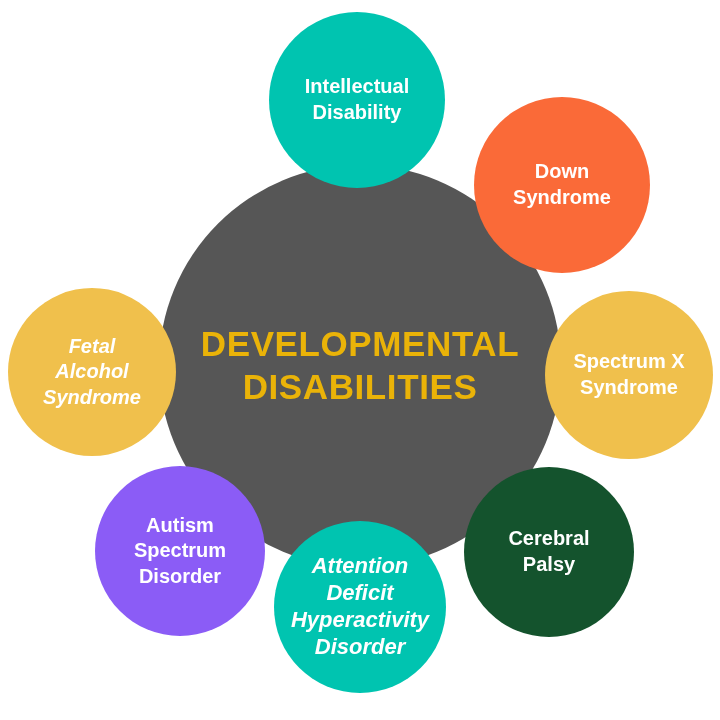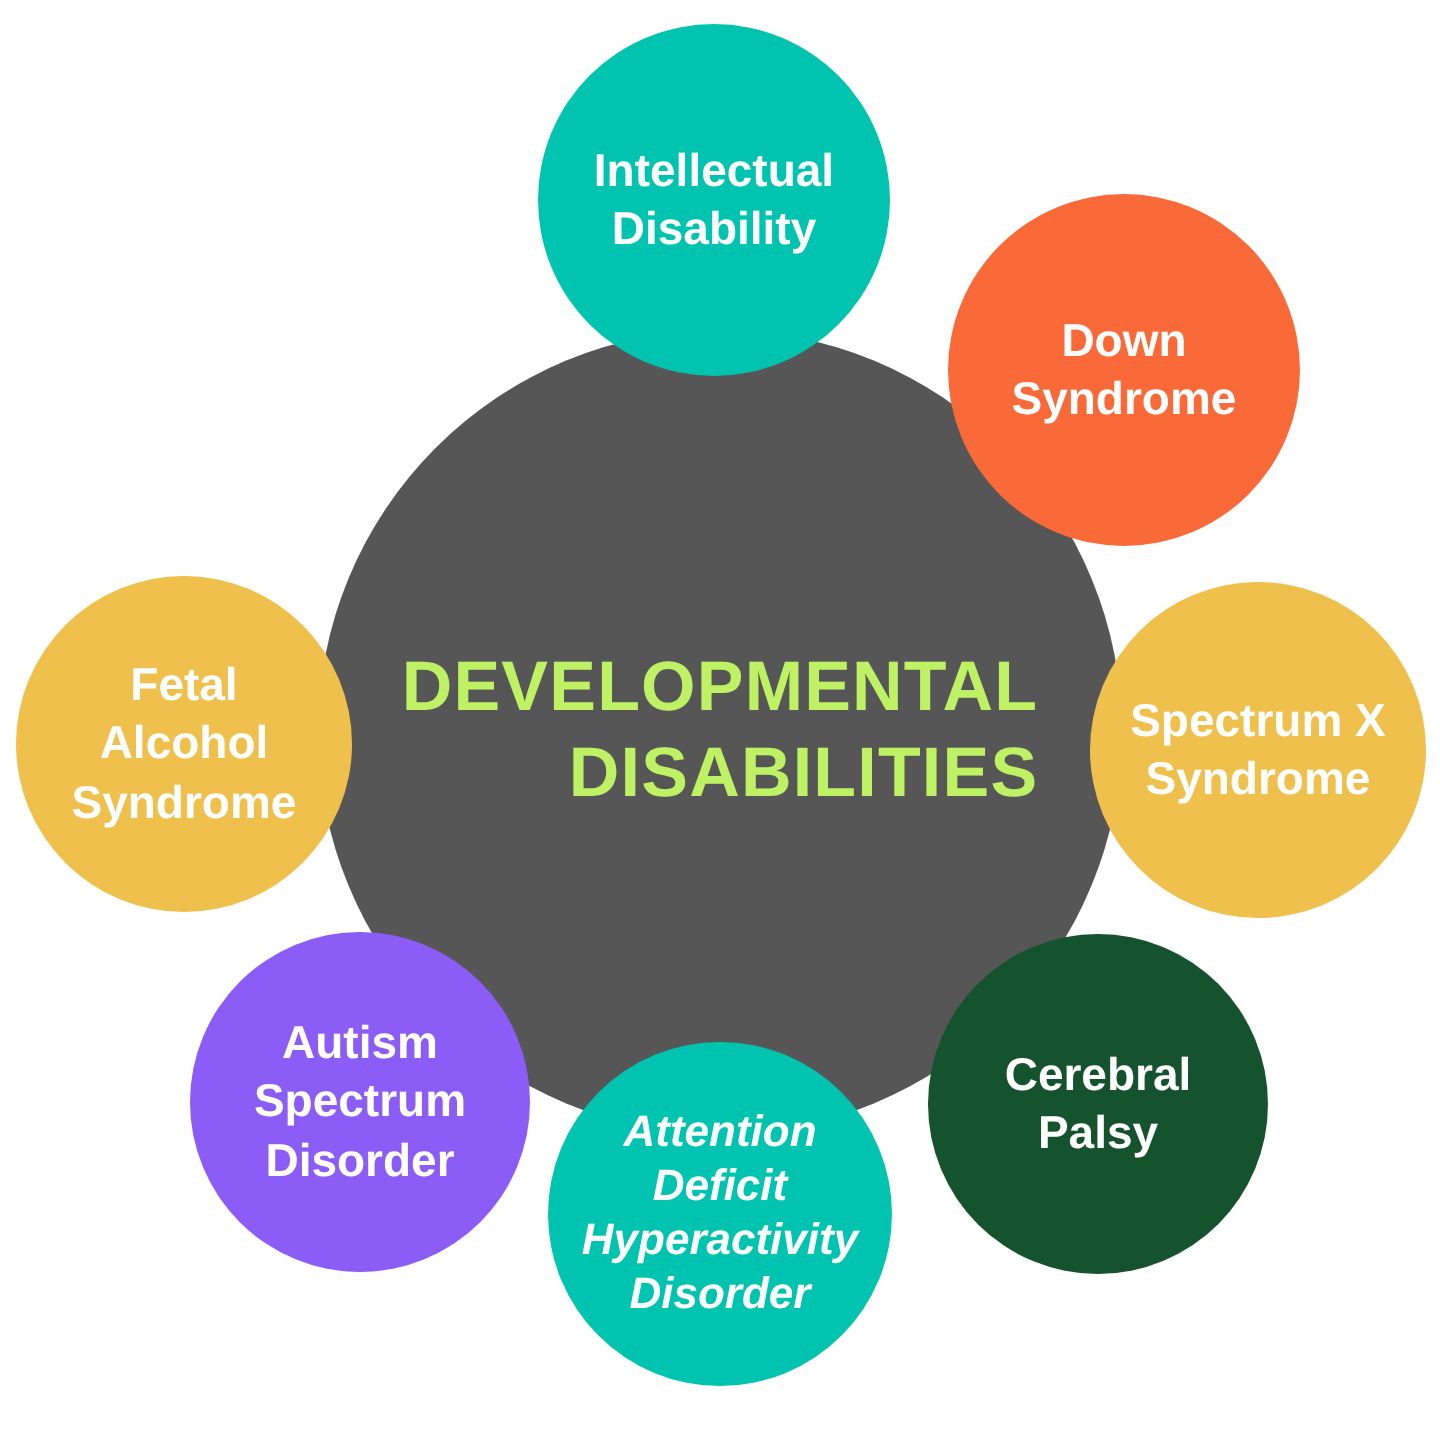--- a/index.html
+++ b/index.html
@@ -45,38 +45,38 @@
     display: flex;
     align-items: center;
     justify-content: center;
     text-align: center;
     box-sizing: border-box;
     z-index: 2;
   }
   .node-label {
     color: #ffffff;
     font-weight: bold;
-    font-size: 23px;
+    font-size: 20px;
     line-height: 1.28;
     padding: 0 10px;
     white-space: pre-line;
   }
   .node-label.tight {
     font-size: 22px;
     line-height: 1.22;
     padding: 0 6px;
   }
 </style>
 </head>
 <body>
 
 <div id="diagram" style="background: rgb(255, 255, 255);">
 
   <div class="hub" style="left: 159px; top: 165px; width: 402px; height: 402px; background: rgb(86, 86, 86);">
-    <div class="hub-label" style="white-space: pre-line; color: #bef264; text-align: right;">DEVELOPMENTAL
+    <div class="hub-label" style="white-space: pre-line; color: #eab308;">DEVELOPMENTAL
 DISABILITIES</div>
   </div>
 
   <div class="node" style="left: 269px; top: 12px; width: 176px; height: 176px; background: rgb(0, 196, 176);">
     <div class="node-label" style="color: rgb(255, 255, 255);">Intellectual
 Disability</div>
   </div>
   <div class="node" style="left: 474px; top: 97px; width: 176px; height: 176px; background: rgb(250, 106, 56);">
     <div class="node-label" style="color: rgb(255, 255, 255);">Down
 Syndrome</div>
@@ -93,19 +93,19 @@
     <div class="node-label tight" style="color: rgb(255, 255, 255); font-style: italic;">Attention
 Deficit
 Hyperactivity
 Disorder</div>
   </div>
   <div class="node" style="left: 95px; top: 466px; width: 170px; height: 170px; background: #8b5cf6;">
     <div class="node-label" style="color: rgb(255, 255, 255);">Autism
 Spectrum
 Disorder</div>
   </div>
-  <div class="node" style="left: 8px; top: 288px; width: 168px; height: 168px; background: rgb(240, 192, 76);">
+  <div class="node" style="left: 8px; top: 288px; width: 168px; height: 168px; background: rgb(240, 192, 76); font-style: italic;">
     <div class="node-label" style="color: rgb(255, 255, 255);">Fetal
 Alcohol
 Syndrome</div>
   </div>
 
 </div>
 
 </body></html>

